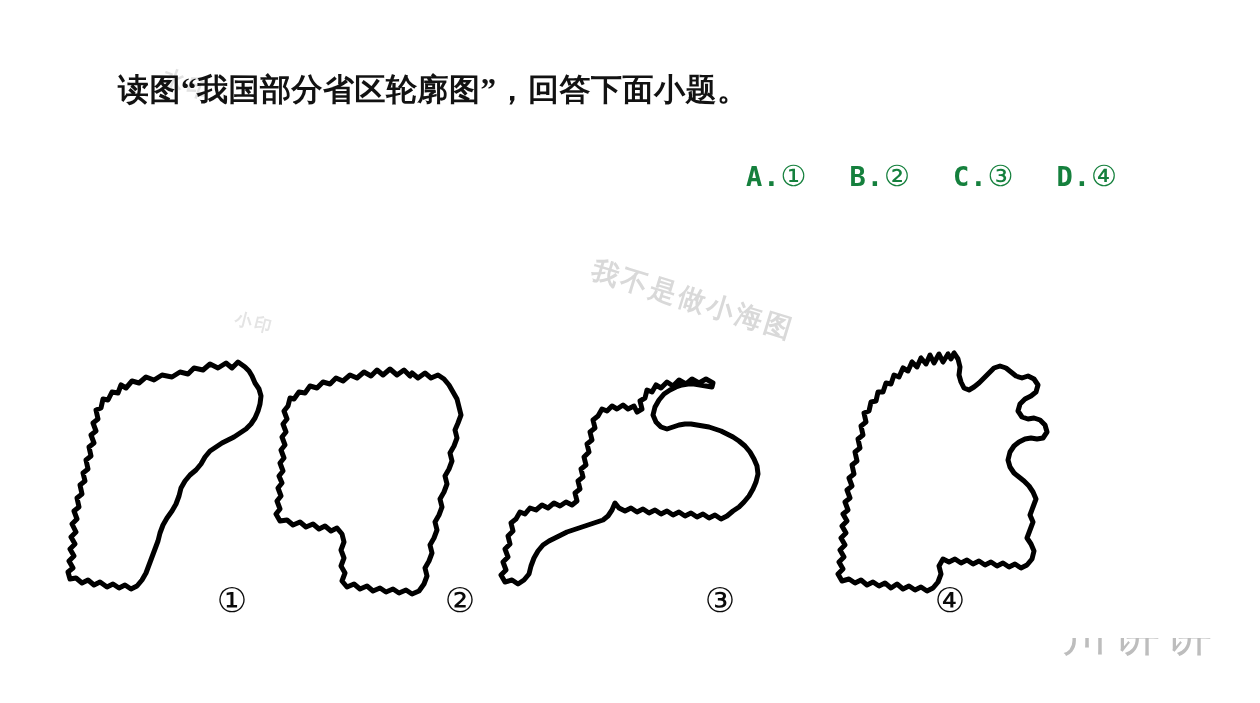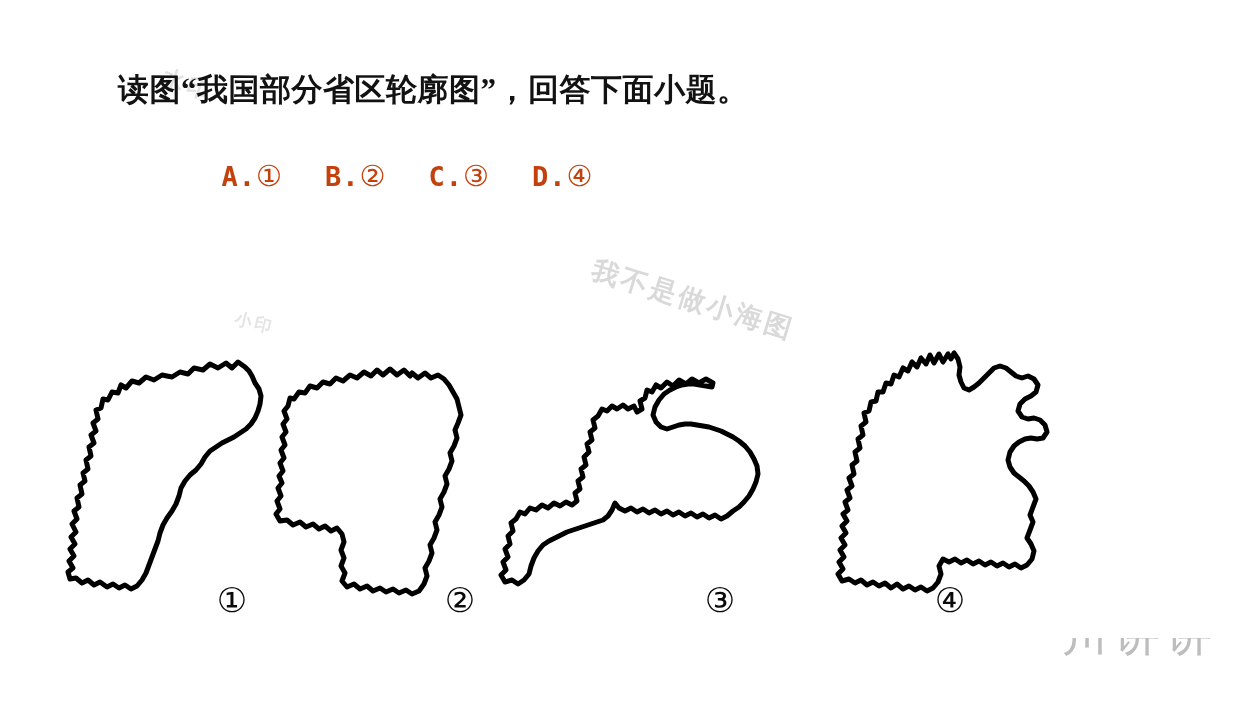--- a/index.html
+++ b/index.html
@@ -40,22 +40,23 @@
     font-size: 30px;
     font-weight: 600;
     color: #121212;
     margin-top: 8px;
   }
   .q-options {
     margin-top: 10px;
     font-family: "DejaVu Sans Mono", "Liberation Mono", monospace;
     font-size: 27px;
     font-weight: 700;
-    color: #c2410c;
+    color: #15803d;
     letter-spacing: 1px;
+    text-align: right;
   }
   .opt {
     display: inline-block;
   }
   .opt-gap-1 { width: 42px; display:inline-block; }
   .opt-letter { font-family: "DejaVu Sans Mono", "Liberation Mono", monospace; }
   .opt-circ {
     font-family: "DejaVu Sans", sans-serif;
     font-size: 29px;
     font-weight: 400;

